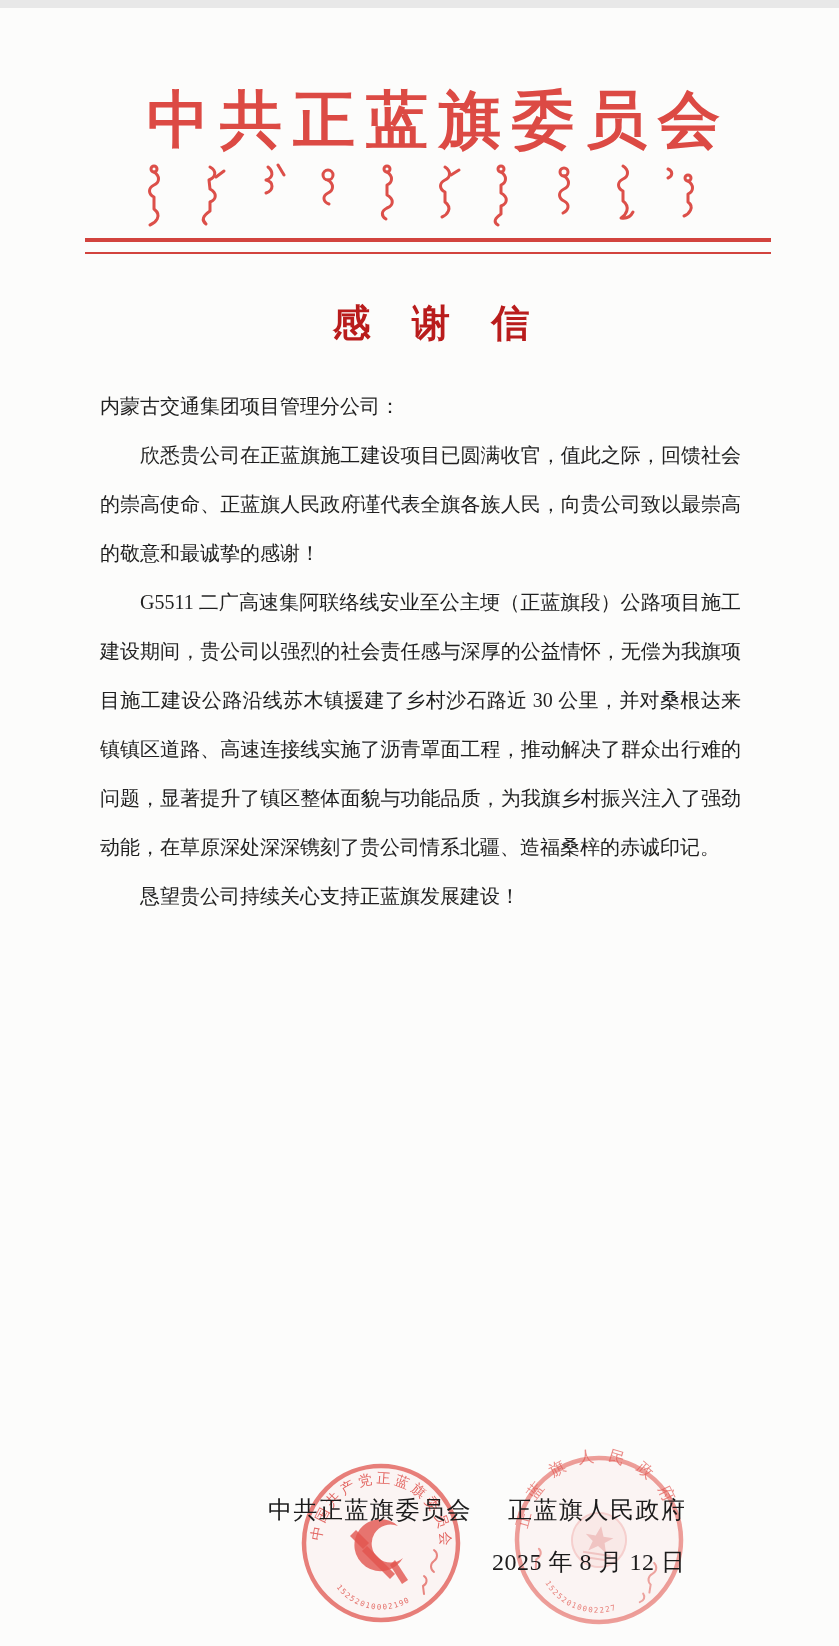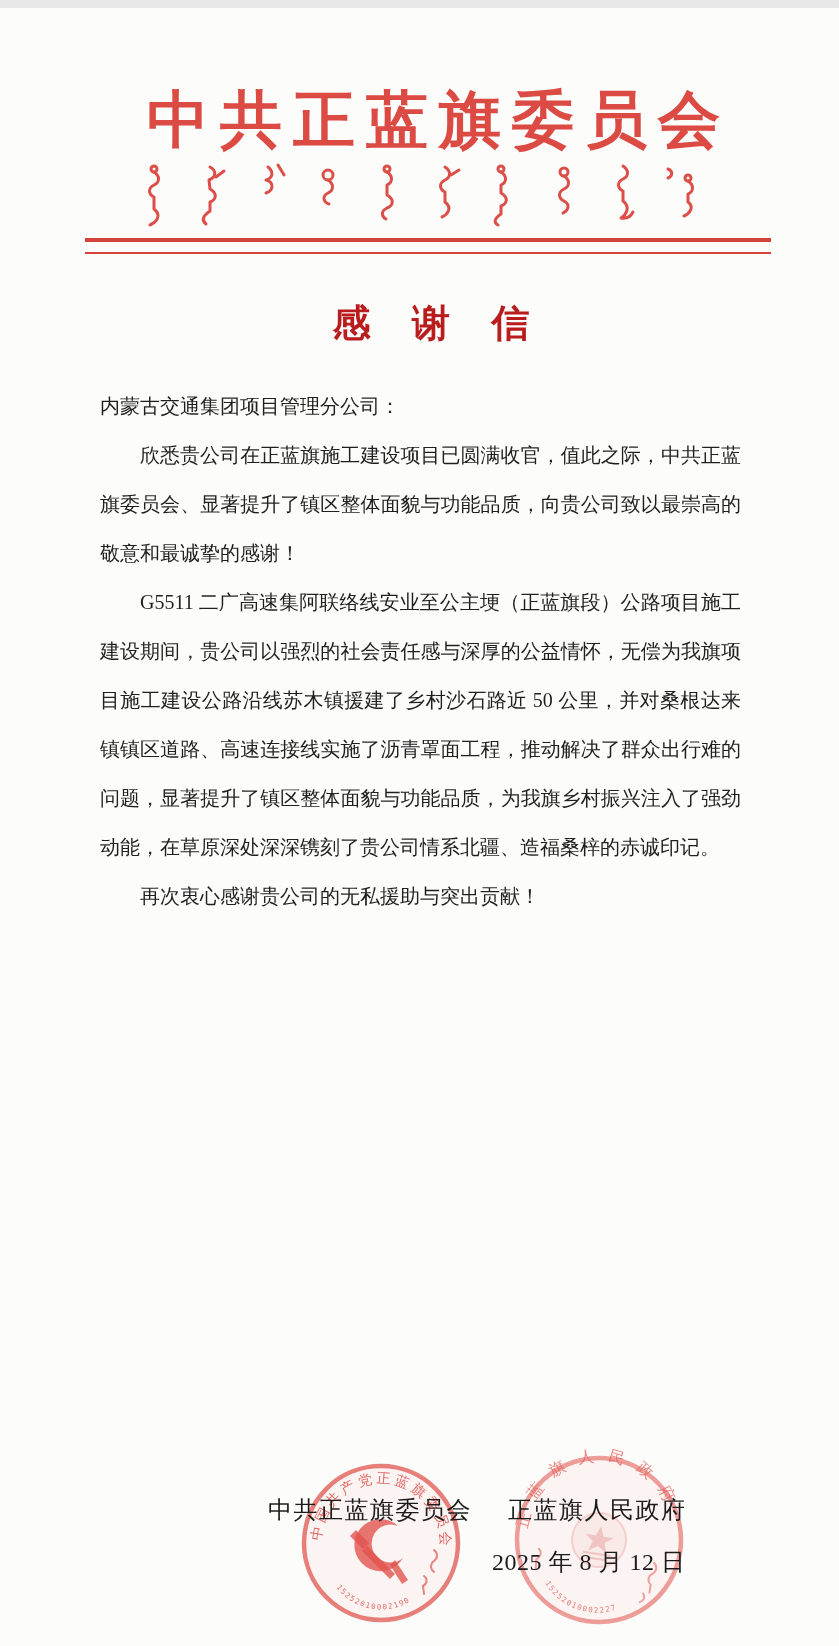--- a/index.html
+++ b/index.html
@@ -109,23 +109,23 @@
       <path d="M8,8 c6,4 6,10 0,13 l0,8 c7,5 1,12 -4,14"></path>
     </g>
   </svg>
 
   <div class="red-rule"></div>
 
   <div class="letter-title">感 谢 信</div>
 
   <div class="body-text">
     <p class="recipient">内蒙古交通集团项目管理分公司：</p>
-    <p>欣悉贵公司在正蓝旗施工建设项目已圆满收官，值此之际，中共正蓝旗委员会、显著提升了镇区整体面貌与功能品质，向贵公司致以最崇高的敬意和最诚挚的感谢！</p>
-    <p>G5511 二广高速集阿联络线安业至公主埂（正蓝旗段）公路项目施工建设期间，贵公司以强烈的社会责任感与深厚的公益情怀，无偿为我旗项目施工建设公路沿线苏木镇援建了乡村沙石路近 50 公里，并对桑根达来镇镇区道路、高速连接线实施了沥青罩面工程，推动解决了群众出行难的问题，显著提升了镇区整体面貌与功能品质，为我旗乡村振兴注入了强劲动能，在草原深处深深镌刻了贵公司情系北疆、造福桑梓的赤诚印记。</p>
-    <p>再次衷心感谢贵公司的无私援助与突出贡献！</p>
+    <p>欣悉贵公司在正蓝旗施工建设项目已圆满收官，值此之际，回馈社会的崇高使命、正蓝旗人民政府谨代表全旗各族人民，向贵公司致以最崇高的敬意和最诚挚的感谢！</p>
+    <p>G5511 二广高速集阿联络线安业至公主埂（正蓝旗段）公路项目施工建设期间，贵公司以强烈的社会责任感与深厚的公益情怀，无偿为我旗项目施工建设公路沿线苏木镇援建了乡村沙石路近 30 公里，并对桑根达来镇镇区道路、高速连接线实施了沥青罩面工程，推动解决了群众出行难的问题，显著提升了镇区整体面貌与功能品质，为我旗乡村振兴注入了强劲动能，在草原深处深深镌刻了贵公司情系北疆、造福桑梓的赤诚印记。</p>
+    <p>恳望贵公司持续关心支持正蓝旗发展建设！</p>
   </div>
 
   <svg class="seal seal-left" width="170" height="178" viewBox="0 0 170 178">
     <circle cx="85" cy="89" r="77" fill="rgba(236,120,115,0.06)" stroke="rgba(224,86,79,0.75)" stroke-width="4.5"></circle>
     <path id="sealL-arc" d="M 25,89 A 60,60 0 1 1 145,89" fill="none"></path>
     <text font-size="14" fill="rgba(222,75,70,0.85)" letter-spacing="3.5" font-family="Liberation Serif, DejaVu Serif, serif">
       <textPath href="#sealL-arc" startOffset="2">中国共产党正蓝旗委员会</textPath>
     </text>
 
     <g fill="none" stroke="rgba(224,86,79,0.7)" stroke-width="2" stroke-linecap="round">

